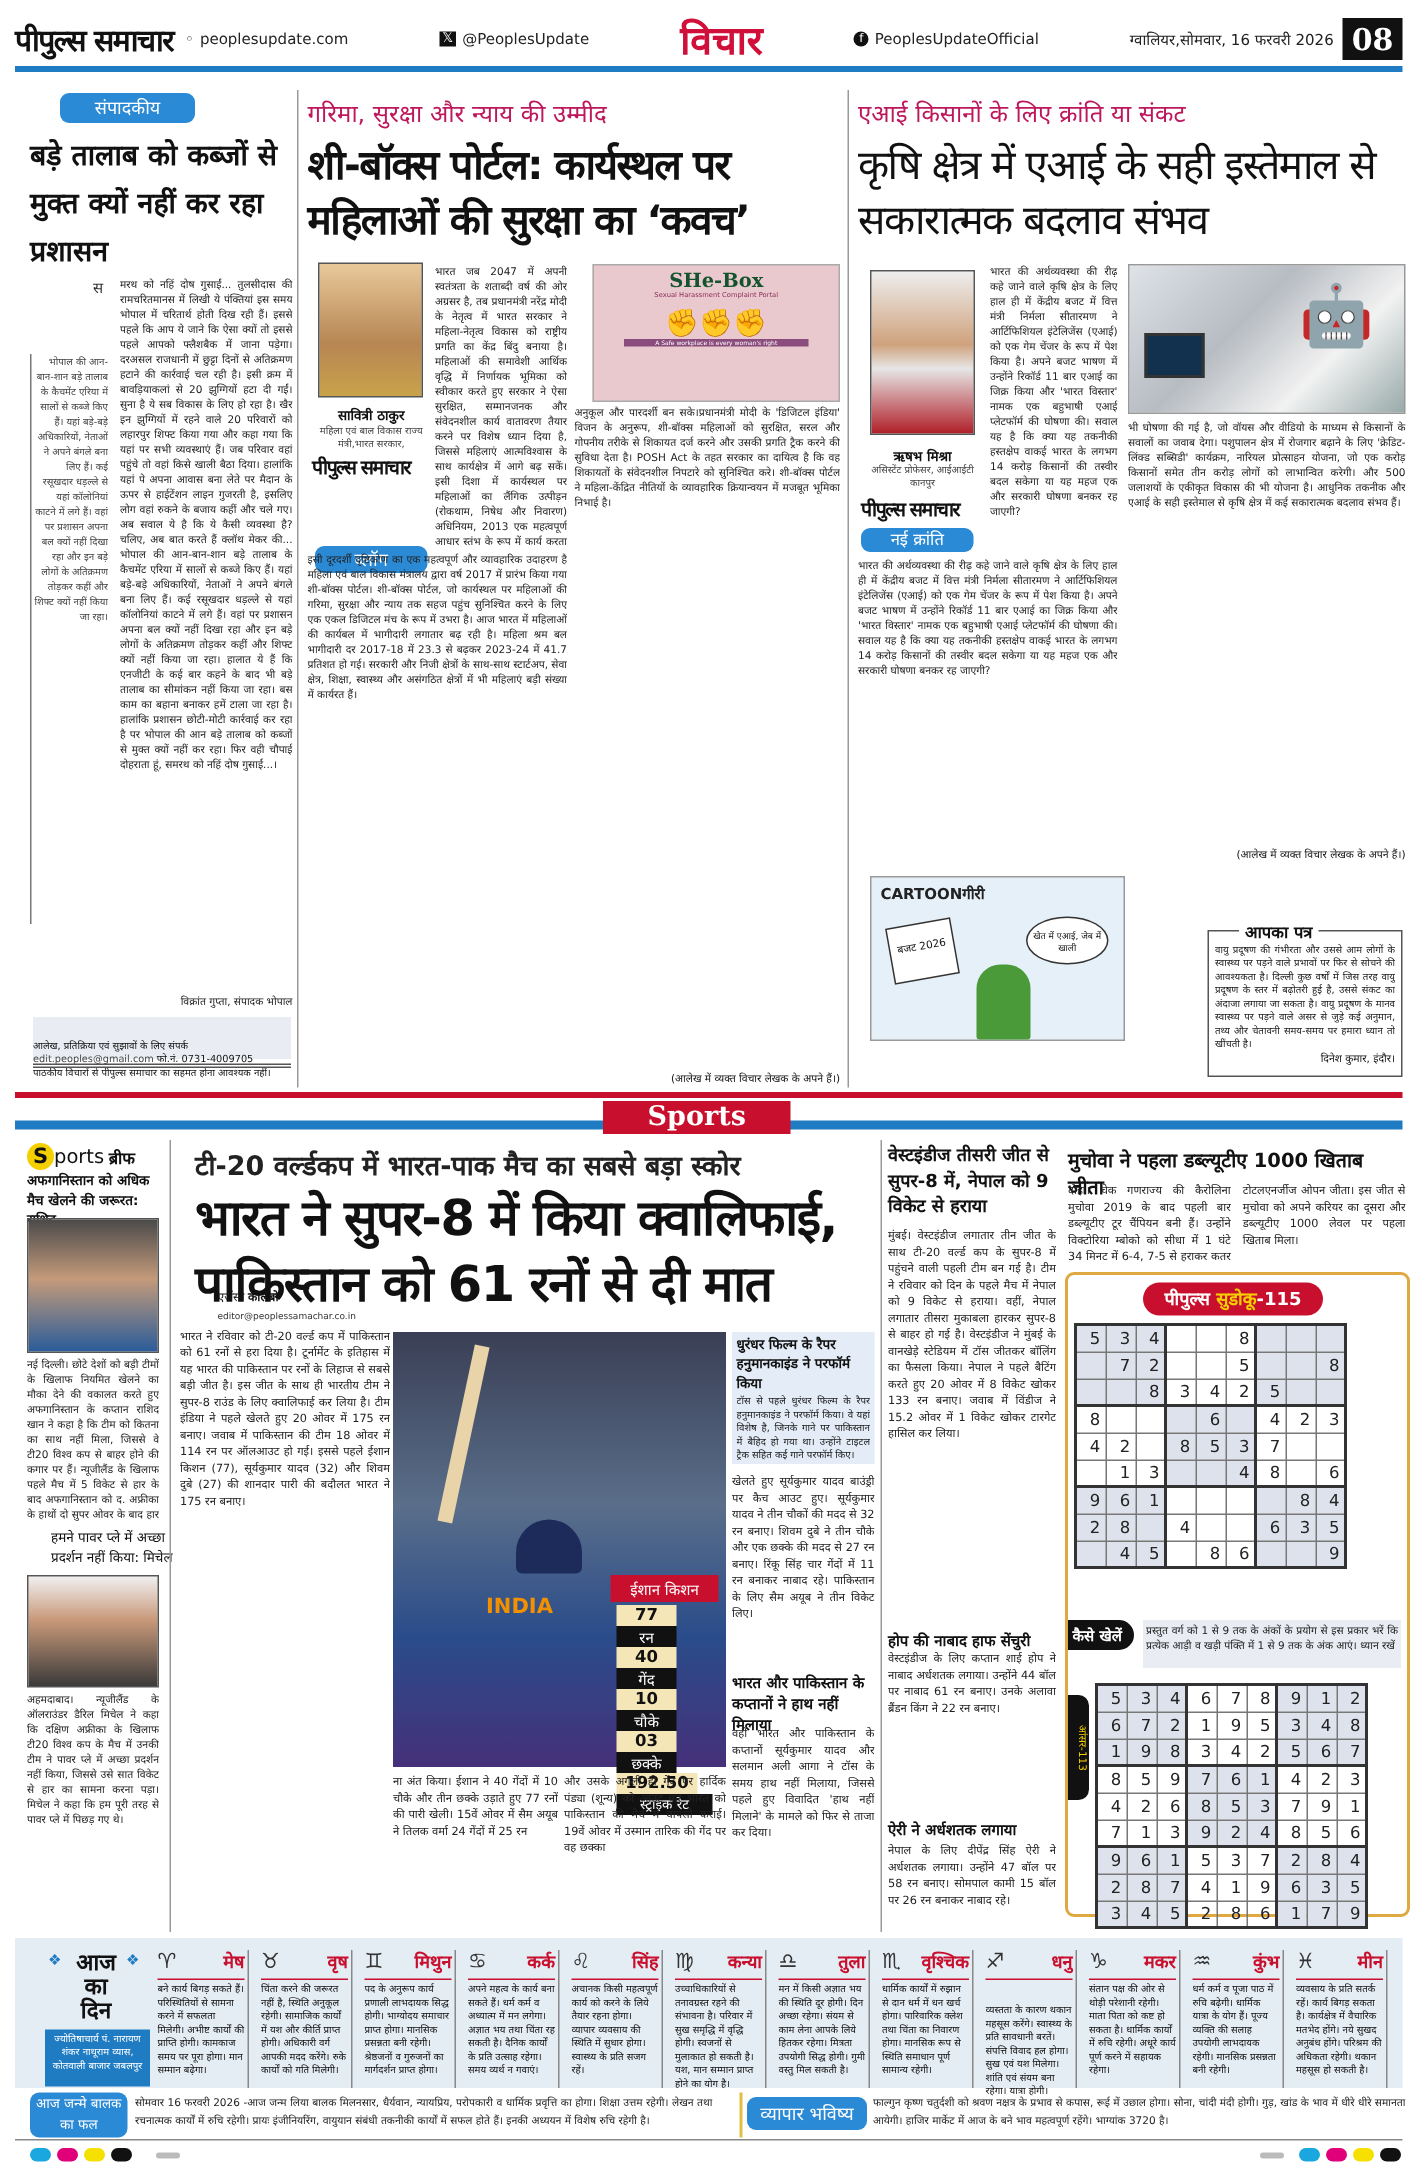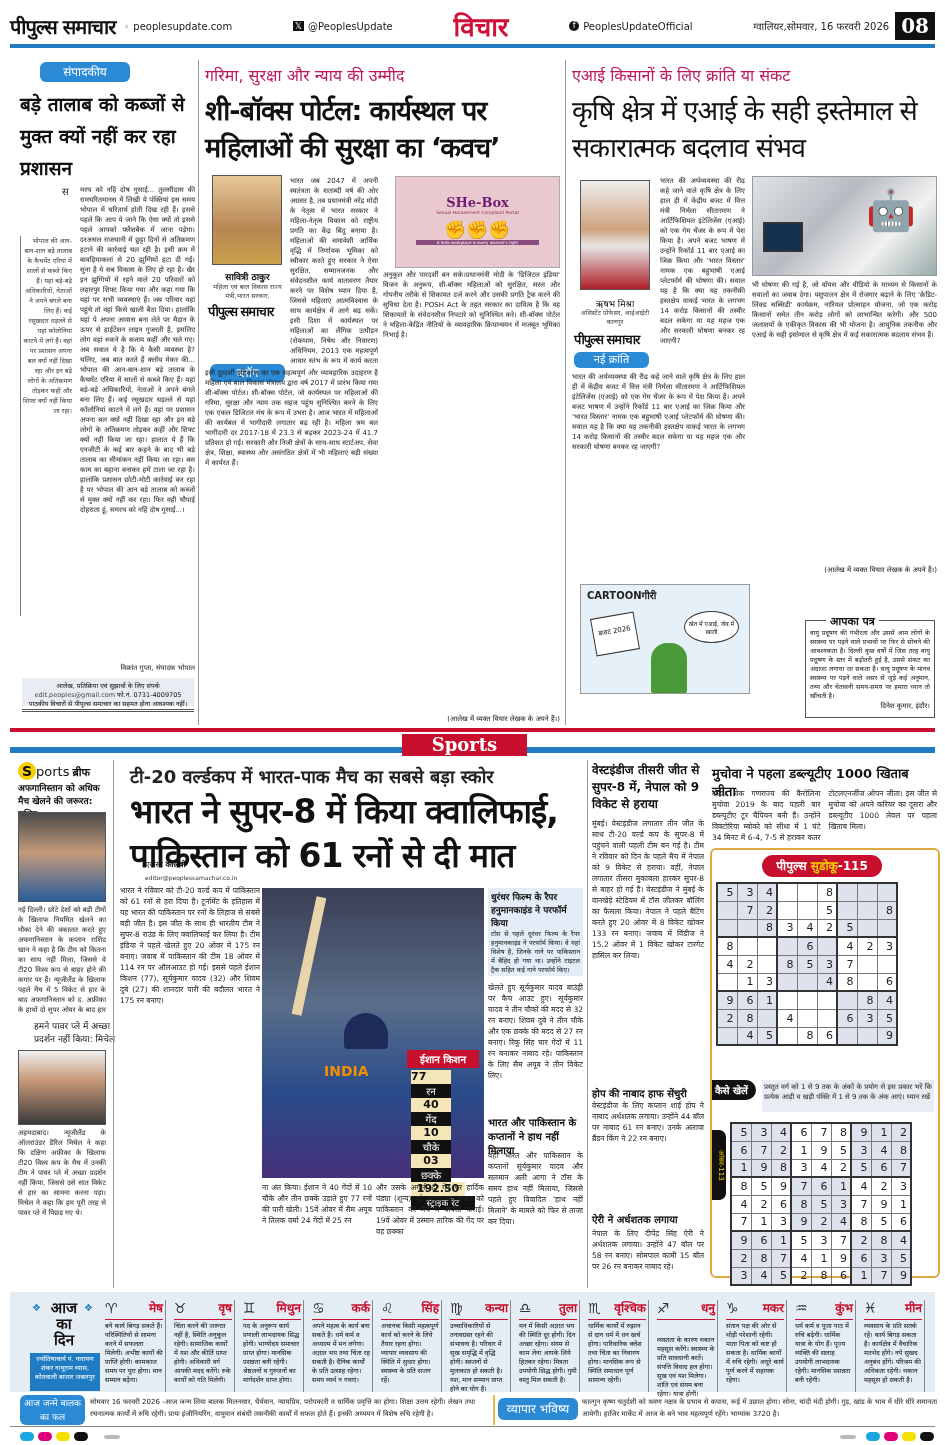--- a/index.html
+++ b/index.html
@@ -57,53 +57,53 @@
   </div>
 </div>
 <div class="abs topbar"></div>
 
 <div class="abs pill" style="left:40px;top:62px;width:90px;height:20px;font-size:12px;line-height:20px">संपादकीय</div>
 <div class="abs" style="left:20px;top:88px;width:170px;font-weight:bold;font-size:19px;line-height:32px;color:#111">बड़े तालाब को कब्जों से मुक्त क्यों नहीं कर रहा प्रशासन</div>
 <div class="abs" style="left:62px;top:184px;font-size:10px;color:#333">स</div>
 <div class="abs col-text" style="left:80px;top:185px;width:115px;height:420px">मरथ को नहिं दोष गुसाईं... तुलसीदास की रामचरितमानस में लिखी ये पंक्तियां इस समय भोपाल में चरितार्थ होती दिख रही हैं। इससे पहले कि आप ये जाने कि ऐसा क्यों तो इससे पहले आपको फ्लैशबैक में जाना पड़ेगा। दरअसल राजधानी में छुट्टा दिनों से अतिक्रमण हटाने की कार्रवाई चल रही है। इसी क्रम में बावड़ियाकलां से 20 झुग्गियों हटा दी गईं। सुना है ये सब विकास के लिए हो रहा है। खैर इन झुग्गियों में रहने वाले 20 परिवारों को लहारपुर शिफ्ट किया गया और कहा गया कि यहां पर सभी व्यवस्थाएं हैं। जब परिवार वहां पहुंचे तो वहां किसे खाली बैठा दिया। हालांकि यहां पे अपना आवास बना लेते पर मैदान के ऊपर से हाईटेंशन लाइन गुजरती है, इसलिए लोग वहां रुकने के बजाय कहीं और चले गए। अब सवाल ये है कि ये कैसी व्यवस्था है? चलिए, अब बात करते हैं क्लॉथ मेकर की... भोपाल की आन-बान-शान बड़े तालाब के कैचमेंट एरिया में सालों से कब्जे किए हैं। यहां बड़े-बड़े अधिकारियों, नेताओं ने अपने बंगले बना लिए हैं। कई रसूखदार धड़ल्ले से यहां कॉलोनियां काटने में लगे हैं। वहां पर प्रशासन अपना बल क्यों नहीं दिखा रहा और इन बड़े लोगों के अतिक्रमण तोड़कर कहीं और शिफ्ट क्यों नहीं किया जा रहा। हालात ये हैं कि एनजीटी के कई बार कहने के बाद भी बड़े तालाब का सीमांकन नहीं किया जा रहा। बस काम का बहाना बनाकर हमें टाला जा रहा है। हालांकि प्रशासन छोटी-मोटी कार्रवाई कर रहा है पर भोपाल की आन बड़े तालाब को कब्जों से मुक्त क्यों नहीं कर रहा। फिर वही चौपाई दोहराता हूं, समरथ को नहिं दोष गुसाईं...।</div>
 <div class="abs col-text" style="left:20px;top:236px;width:52px;height:380px;text-align:right;font-size:6.5px;border-left:1px solid #777;padding-left:2px;color:#444">भोपाल की आन-बान-शान बड़े तालाब के कैचमेंट एरिया में सालों से कब्जे किए हैं। यहां बड़े-बड़े अधिकारियों, नेताओं ने अपने बंगले बना लिए हैं। कई रसूखदार धड़ल्ले से यहां कॉलोनियां काटने में लगे हैं। वहां पर प्रशासन अपना बल क्यों नहीं दिखा रहा और इन बड़े लोगों के अतिक्रमण तोड़कर कहीं और शिफ्ट क्यों नहीं किया जा रहा।</div>
 <div class="abs" style="left:80px;top:663px;width:115px;font-size:7px;text-align:right;color:#222">विक्रांत गुप्ता, संपादक भोपाल</div>
-<div class="abs" style="left:22px;top:678px;width:172px;height:28px;background:#e9edf3;text-align:center;font-size:6.5px;line-height:9px;padding-top:4px">
+<div class="abs" style="left:22px;top:678px;width:172px;height:28px;background:#e9edf3;text-align:left;font-size:6.5px;line-height:9px;padding-top:15px">
   <div>आलेख, प्रतिक्रिया एवं सुझावों के लिए संपर्क</div>
   <div><span style="color:#444">edit.peoples@gmail.com</span> <span>फो.नं. 0731-4009705</span></div>
   <div>पाठकीय विचारों से पीपुल्स समाचार का सहमत होना आवश्यक नहीं।</div>
 </div>
 <div class="abs" style="left:22px;top:709px;width:172px;height:3px;border-top:1px solid #555;border-bottom:1px solid #555"></div>
 
 <div class="abs vline" style="left:198px;top:60px;height:665px"></div>
 
 <div class="abs kicker" style="left:205px;top:64px;width:355px;font-size:16px">गरिमा, सुरक्षा और न्याय की उम्मीद</div>
 <div class="abs headline" style="left:205px;top:92px;width:355px;font-size:27px;line-height:37px">शी-बॉक्स पोर्टल: कार्यस्थल पर महिलाओं की सुरक्षा का ‘कवच’</div>
 <div class="abs photo" style="left:212px;top:175px;width:70px;height:90px;background:linear-gradient(180deg,#e8c89a 0%,#b78653 60%,#c9a24a 100%)"></div>
 <div class="abs" style="left:205px;top:270px;width:85px;text-align:center;font-size:9px;font-weight:bold">सावित्री ठाकुर</div>
 <div class="abs" style="left:205px;top:283px;width:85px;text-align:center;font-size:6.5px;line-height:9px;color:#444">महिला एवं बाल विकास राज्य मंत्री,भारत सरकार,</div>
 <div class="abs logo" style="left:208px;top:302px;font-size:13px">पीपुल्स समाचार</div>
 <div class="abs pill" style="left:210px;top:364px;width:75px;height:18px;font-size:12px;line-height:18px">ब्लॉग</div>
 <div class="abs col-text" style="left:290px;top:176px;width:88px;height:190px">भारत जब 2047 में अपनी स्वतंत्रता के शताब्दी वर्ष की ओर अग्रसर है, तब प्रधानमंत्री नरेंद्र मोदी के नेतृत्व में भारत सरकार ने महिला-नेतृत्व विकास को राष्ट्रीय प्रगति का केंद्र बिंदु बनाया है। महिलाओं की समावेशी आर्थिक वृद्धि में निर्णायक भूमिका को स्वीकार करते हुए सरकार ने ऐसा सुरक्षित, सम्मानजनक और संवेदनशील कार्य वातावरण तैयार करने पर विशेष ध्यान दिया है, जिससे महिलाएं आत्मविश्वास के साथ कार्यक्षेत्र में आगे बढ़ सकें। इसी दिशा में कार्यस्थल पर महिलाओं का लैंगिक उत्पीड़न (रोकथाम, निषेध और निवारण) अधिनियम, 2013 एक महत्वपूर्ण आधार स्तंभ के रूप में कार्य करता है। प्रधानमंत्री नरेंद्र मोदी के नेतृत्व में केंद्र सरकार ने बीते एक दशक में महिला सशक्तिकरण को केवल एक नारा नहीं, बल्कि नीति, संरचना और प्रभावी क्रियान्वयन का विषय बनाया है। 'नारी शक्ति' को राष्ट्र की प्रगति का आधार मानते हुए शिक्षा, स्वास्थ्य, आजीविका और सुरक्षा जैसे क्षेत्रों में व्यापक संस्थागत सुधार किए गए हैं।</div>
 <div class="abs col-text" style="left:205px;top:368px;width:173px;height:355px">इसी दूरदर्शी दृष्टिकोण का एक महत्वपूर्ण और व्यावहारिक उदाहरण है महिला एवं बाल विकास मंत्रालय द्वारा वर्ष 2017 में प्रारंभ किया गया शी-बॉक्स पोर्टल। शी-बॉक्स पोर्टल, जो कार्यस्थल पर महिलाओं की गरिमा, सुरक्षा और न्याय तक सहज पहुंच सुनिश्चित करने के लिए एक एकल डिजिटल मंच के रूप में उभरा है। आज भारत में महिलाओं की कार्यबल में भागीदारी लगातार बढ़ रही है। महिला श्रम बल भागीदारी दर 2017-18 में 23.3 से बढ़कर 2023-24 में 41.7 प्रतिशत हो गई। सरकारी और निजी क्षेत्रों के साथ-साथ स्टार्टअप, सेवा क्षेत्र, शिक्षा, स्वास्थ्य और असंगठित क्षेत्रों में भी महिलाएं बड़ी संख्या में कार्यरत हैं।</div>
 <div class="abs" style="left:395px;top:176px;width:165px;height:92px;background:#e9c9cd;border:1px solid #aaa;text-align:center">
-  <div style="font-family:'DejaVu Serif',serif;font-weight:bold;color:#701a75;font-size:13px;margin-top:18px">SHe-Box</div>
+  <div style="font-family:'DejaVu Serif',serif;font-weight:bold;color:#14532d;font-size:13px;margin-top:3px">SHe-Box</div>
   <div style="font-size:4.5px;color:#8a2c5c">Sexual Harassment Complaint Portal</div>
   <div style="font-size:18px;margin-top:4px">✊✊✊</div>
   <div style="font-size:4px;color:#fff;background:#8a4c7c;margin:0 20px">A Safe workplace is every woman's right</div>
 </div>
 <div class="abs col-text" style="left:383px;top:270px;width:177px;height:440px">अनुकूल और पारदर्शी बन सके।प्रधानमंत्री मोदी के 'डिजिटल इंडिया' विजन के अनुरूप, शी-बॉक्स महिलाओं को सुरक्षित, सरल और गोपनीय तरीके से शिकायत दर्ज करने और उसकी प्रगति ट्रैक करने की सुविधा देता है। POSH Act के तहत सरकार का दायित्व है कि वह शिकायतों के संवेदनशील निपटारे को सुनिश्चित करे। शी-बॉक्स पोर्टल ने महिला-केंद्रित नीतियों के व्यावहारिक क्रियान्वयन में मजबूत भूमिका निभाई है।</div>
 <div class="abs" style="left:383px;top:714px;width:177px;font-size:7px;text-align:right">(आलेख में व्यक्त विचार लेखक के अपने हैं।)</div>
 
 <div class="abs vline" style="left:565px;top:60px;height:665px"></div>
 
 <div class="abs kicker" style="left:572px;top:64px;width:365px;font-size:16px">एआई किसानों के लिए क्रांति या संकट</div>
 <div class="abs headline" style="left:572px;top:92px;width:365px;font-size:27px;line-height:37px;font-weight:normal">कृषि क्षेत्र में एआई के सही इस्तेमाल से सकारात्मक बदलाव संभव</div>
 <div class="abs photo" style="left:580px;top:180px;width:70px;height:110px;background:linear-gradient(180deg,#eee 0%,#cfa27d 45%,#e6e6e6 60%,#b01f28 100%)"></div>
-<div class="abs" style="left:575px;top:297px;width:80px;text-align:center;font-size:9px;font-weight:normal">ऋषभ मिश्रा</div>
+<div class="abs" style="left:575px;top:297px;width:80px;text-align:center;font-size:9px;font-weight:bold">ऋषभ मिश्रा</div>
 <div class="abs" style="left:575px;top:309px;width:80px;text-align:center;font-size:6.5px;line-height:9px;color:#444">असिस्टेंट प्रोफेसर, आईआईटी कानपुर</div>
 <div class="abs logo" style="left:574px;top:330px;font-size:13px">पीपुल्स समाचार</div>
 <div class="abs pill" style="left:574px;top:352px;width:75px;height:16px;font-size:11px;line-height:16px">नई क्रांति</div>
 <div class="abs col-text" style="left:660px;top:176px;width:85px;height:220px">भारत की अर्थव्यवस्था की रीढ़ कहे जाने वाले कृषि क्षेत्र के लिए हाल ही में केंद्रीय बजट में वित्त मंत्री निर्मला सीतारमण ने आर्टिफिशियल इंटेलिजेंस (एआई) को एक गेम चेंजर के रूप में पेश किया है। अपने बजट भाषण में उन्होंने रिकॉर्ड 11 बार एआई का जिक्र किया और 'भारत विस्तार' नामक एक बहुभाषी एआई प्लेटफॉर्म की घोषणा की। सवाल यह है कि क्या यह तकनीकी हस्तक्षेप वाकई भारत के लगभग 14 करोड़ किसानों की तस्वीर बदल सकेगा या यह महज एक और सरकारी घोषणा बनकर रह जाएगी?</div>
 <div class="abs col-text" style="left:572px;top:372px;width:173px;height:235px"><span>भारत की अर्थव्यवस्था की रीढ़ कहे जाने वाले कृषि क्षेत्र के लिए हाल ही में केंद्रीय बजट में वित्त मंत्री निर्मला सीतारमण ने आर्टिफिशियल इंटेलिजेंस (एआई) को एक गेम चेंजर के रूप में पेश किया है। अपने बजट भाषण में उन्होंने रिकॉर्ड 11 बार एआई का जिक्र किया और 'भारत विस्तार' नामक एक बहुभाषी एआई प्लेटफॉर्म की घोषणा की। सवाल यह है कि क्या यह तकनीकी हस्तक्षेप वाकई भारत के लगभग 14 करोड़ किसानों की तस्वीर बदल सकेगा या यह महज एक और सरकारी घोषणा बनकर रह जाएगी?</span></div>
 <div class="abs" style="left:752px;top:176px;width:185px;height:100px;background:linear-gradient(135deg,#dfe3e8 0%,#b7bcc2 40%,#f2f2f2 70%,#9aa 100%);border:1px solid #999">
   <div style="position:absolute;left:10px;top:45px;width:40px;height:30px;background:#12314f;border:2px solid #333"></div>
   <div style="position:absolute;right:20px;top:10px;font-size:40px;color:#555">🤖</div>
 </div>
 <div class="abs col-text" style="left:752px;top:280px;width:185px;height:282px">भी घोषणा की गई है, जो वॉयस और वीडियो के माध्यम से किसानों के सवालों का जवाब देगा। पशुपालन क्षेत्र में रोजगार बढ़ाने के लिए 'क्रेडिट-लिंक्ड सब्सिडी' कार्यक्रम, नारियल प्रोत्साहन योजना, जो एक करोड़ किसानों समेत तीन करोड़ लोगों को लाभान्वित करेगी। और 500 जलाशयों के एकीकृत विकास की भी योजना है। आधुनिक तकनीक और एआई के सही इस्तेमाल से कृषि क्षेत्र में कई सकारात्मक बदलाव संभव हैं।</div>
@@ -144,22 +144,22 @@
 <div class="abs headline" style="left:130px;top:790px;width:450px;font-size:33px;line-height:44px">भारत ने सुपर-8 में किया क्वालिफाई, पाकिस्तान को 61 रनों से दी मात</div>
 <div class="abs" style="left:145px;top:858px;font-size:8px"><span>एजेंसी</span> <b>कोलंबो</b></div>
 <div class="abs" style="left:145px;top:874px;font-size:6px;color:#333">editor@peoplessamachar.co.in</div>
 <div class="abs col-text" style="left:120px;top:885px;width:140px;height:400px;font-size:7.5px;line-height:11px">भारत ने रविवार को टी-20 वर्ल्ड कप में पाकिस्तान को 61 रनों से हरा दिया है। टूर्नामेंट के इतिहास में यह भारत की पाकिस्तान पर रनों के लिहाज से सबसे बड़ी जीत है। इस जीत के साथ ही भारतीय टीम ने सुपर-8 राउंड के लिए क्वालिफाई कर लिया है। टीम इंडिया ने पहले खेलते हुए 20 ओवर में 175 रन बनाए। जवाब में पाकिस्तान की टीम 18 ओवर में 114 रन पर ऑलआउट हो गई। इससे पहले ईशान किशन (77), सूर्यकुमार यादव (32) और शिवम दुबे (27) की शानदार पारी की बदौलत भारत ने 175 रन बनाए।</div>
 <div class="abs" style="left:262px;top:888px;width:222px;height:290px;background:linear-gradient(180deg,#3a3f55 0%,#5a6e8a 40%,#2a4c8a 70%,#46307a 100%)">
   <div style="position:absolute;left:42px;top:8px;width:10px;height:120px;background:#e8d4a8;transform:rotate(12deg)"></div>
   <div style="position:absolute;left:82px;top:125px;width:44px;height:36px;background:#1c2b5a;border-radius:22px 22px 4px 4px"></div>
   <div style="position:absolute;left:62px;top:175px;color:#f29000;font-weight:bold;font-size:14px">INDIA</div>
 </div>
 <div class="abs" style="left:407px;top:1050px;width:72px">
-  <div style="background:#c8102e;color:#fff;font-weight:bold;font-size:10px;text-align:center;padding:2px 0;margin-bottom:2px">ईशान किशन</div>
-  <div style="background:#f5e6b8;width:40px;margin-left:4px;text-align:left;font-weight:bold;font-size:11px;height:14px">77</div>
+  <div style="background:#c8102e;color:#fff;font-weight:normal;font-size:10px;text-align:center;padding:2px 0;margin-bottom:2px">ईशान किशन</div>
+  <div style="background:#f5e6b8;width:40px;margin-left:4px;text-align:center;font-weight:bold;font-size:11px;height:14px">77</div>
   <div style="background:#111;color:#fff;width:40px;margin-left:4px;text-align:center;font-size:10px;height:14px">रन</div>
   <div style="background:#f5e6b8;width:40px;margin-left:4px;text-align:center;font-weight:bold;font-size:11px;height:14px">40</div>
   <div style="background:#111;color:#fff;width:40px;margin-left:4px;text-align:center;font-size:10px;height:14px">गेंद</div>
   <div style="background:#f5e6b8;width:40px;margin-left:4px;text-align:center;font-weight:bold;font-size:11px;height:14px">10</div>
   <div style="background:#111;color:#fff;width:40px;margin-left:4px;text-align:center;font-size:10px;height:14px">चौके</div>
   <div style="background:#f5e6b8;width:40px;margin-left:4px;text-align:center;font-weight:bold;font-size:11px;height:14px">03</div>
   <div style="background:#111;color:#fff;width:40px;margin-left:4px;text-align:center;font-size:10px;height:14px">छक्के</div>
   <div style="background:#f5e6b8;width:54px;margin-left:4px;text-align:center;font-weight:bold;font-size:11px;height:14px">192.50</div>
   <div style="background:#111;color:#fff;width:64px;margin-left:4px;text-align:center;font-size:9px;height:14px">स्ट्राइक रेट</div>
 </div>

